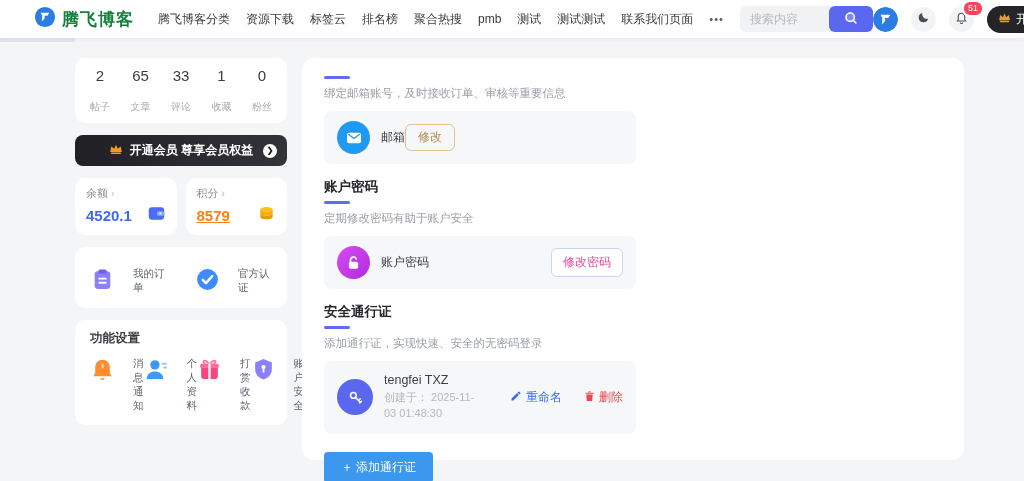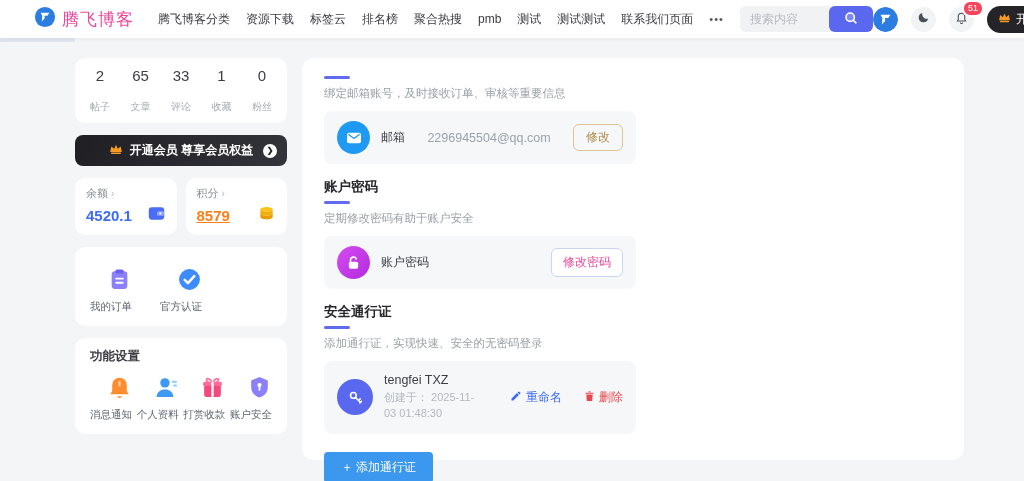--- a/index.html
+++ b/index.html
@@ -10,21 +10,21 @@
     color:#3c3c43;
     overflow:hidden;
   }
   
   .navbar {
     height:38px; background:#fff; display:flex; align-items:center;
     padding:0 26px 0 34px; box-shadow:0 1px 4px rgba(30,40,60,.06);
     position:relative; z-index:5; white-space:nowrap;
   }
   .brand { display:flex; align-items:center; gap:6px; margin-right:24px; cursor:pointer; }
-  .brand-name { font-size:17px; font-weight:normal; color:#ec4899; letter-spacing:1px; }
+  .brand-name { font-size:17px; font-weight:bold; color:#15803d; letter-spacing:1px; }
   .menu { display:flex; align-items:center; gap:16px; font-size:12px; color:#3a3a40; }
   .menu-item { cursor:pointer; }
   .more-dots { color:#555; font-size:11px; letter-spacing:1px; cursor:pointer; }
   .search { display:flex; align-items:center; margin-left:16px; }
   .search input {
     width:92px; height:26px; border:none; background:#f1f2f4;
     border-radius:6px 0 0 6px; padding:0 10px; font-size:12px; outline:none; color:#666;
   }
   .search input::placeholder { color:#b6bac0; }
   .search-btn {
@@ -78,21 +78,21 @@
   .wval { font-size:15px; font-weight:bold; }
   .wval.blue { color:#3d6bf3; }
   .wval.orange { color:#fd7e14;text-decoration:underline; }
 
   
   .svc { padding:10px 15px 12px; }
   .svc-title { font-size:12.5px; font-weight:bold; color:#3c3c43; }
   .svc-items { display:flex; margin-top:10px; }
   .svc-items.spread { justify-content:space-between; }
   .svc-items.loose { gap:28px; }
-  .svc-item { display:flex; flex-direction:column; align-items:flex-end; gap:4px; cursor:pointer; }
+  .svc-item { display:flex; flex-direction:row; align-items:flex-start; gap:18px; cursor:pointer; }
   .svc-item-l { font-size:10.5px; color:#5f6570; }
 
   
   .panel { width:662px; background:#fff; border-radius:12px; padding:13px 22px 18px; height:402px; }
   .sec-title { font-size:13.5px; font-weight:bold; color:#26262b; }
   .underline { width:26px; height:3px; background:#5f6cf0; border-radius:2px; margin:5px 0 7px; }
   .sec-desc { font-size:11.5px; color:#9aa0a8; margin-bottom:10px; }
   .row {
     width:312px; background:#f6f7f9; border-radius:8px; display:flex; align-items:center;
     padding:10px 13px; margin-bottom:14px;
@@ -351,21 +351,20 @@
       <div class="underline"></div>
       <div class="sec-desc">绑定邮箱账号，及时接收订单、审核等重要信息</div>
       <div class="row">
         <div class="circle-ic c-mail">
           <svg width="16" height="14" viewBox="0 0 24 20">
               <rect x="1.5" y="2" width="21" height="16" rx="3" fill="#fff"></rect>
               <path d="M3.5 4.5l8.5 6.3 8.5-6.3" fill="none" stroke="#1e9af2" stroke-width="2"></path>
             </svg>
         </div>
         <span class="row-label">邮箱</span>
-        <span class="row-value">2296945504@qq.com</span>
         <button class="btn-edit">修改</button>
       </div>
     </div>
 
     <div>
       <div class="sec-title">账户密码</div>
       <div class="underline"></div>
       <div class="sec-desc">定期修改密码有助于账户安全</div>
       <div class="row">
         <div class="circle-ic c-lock">

